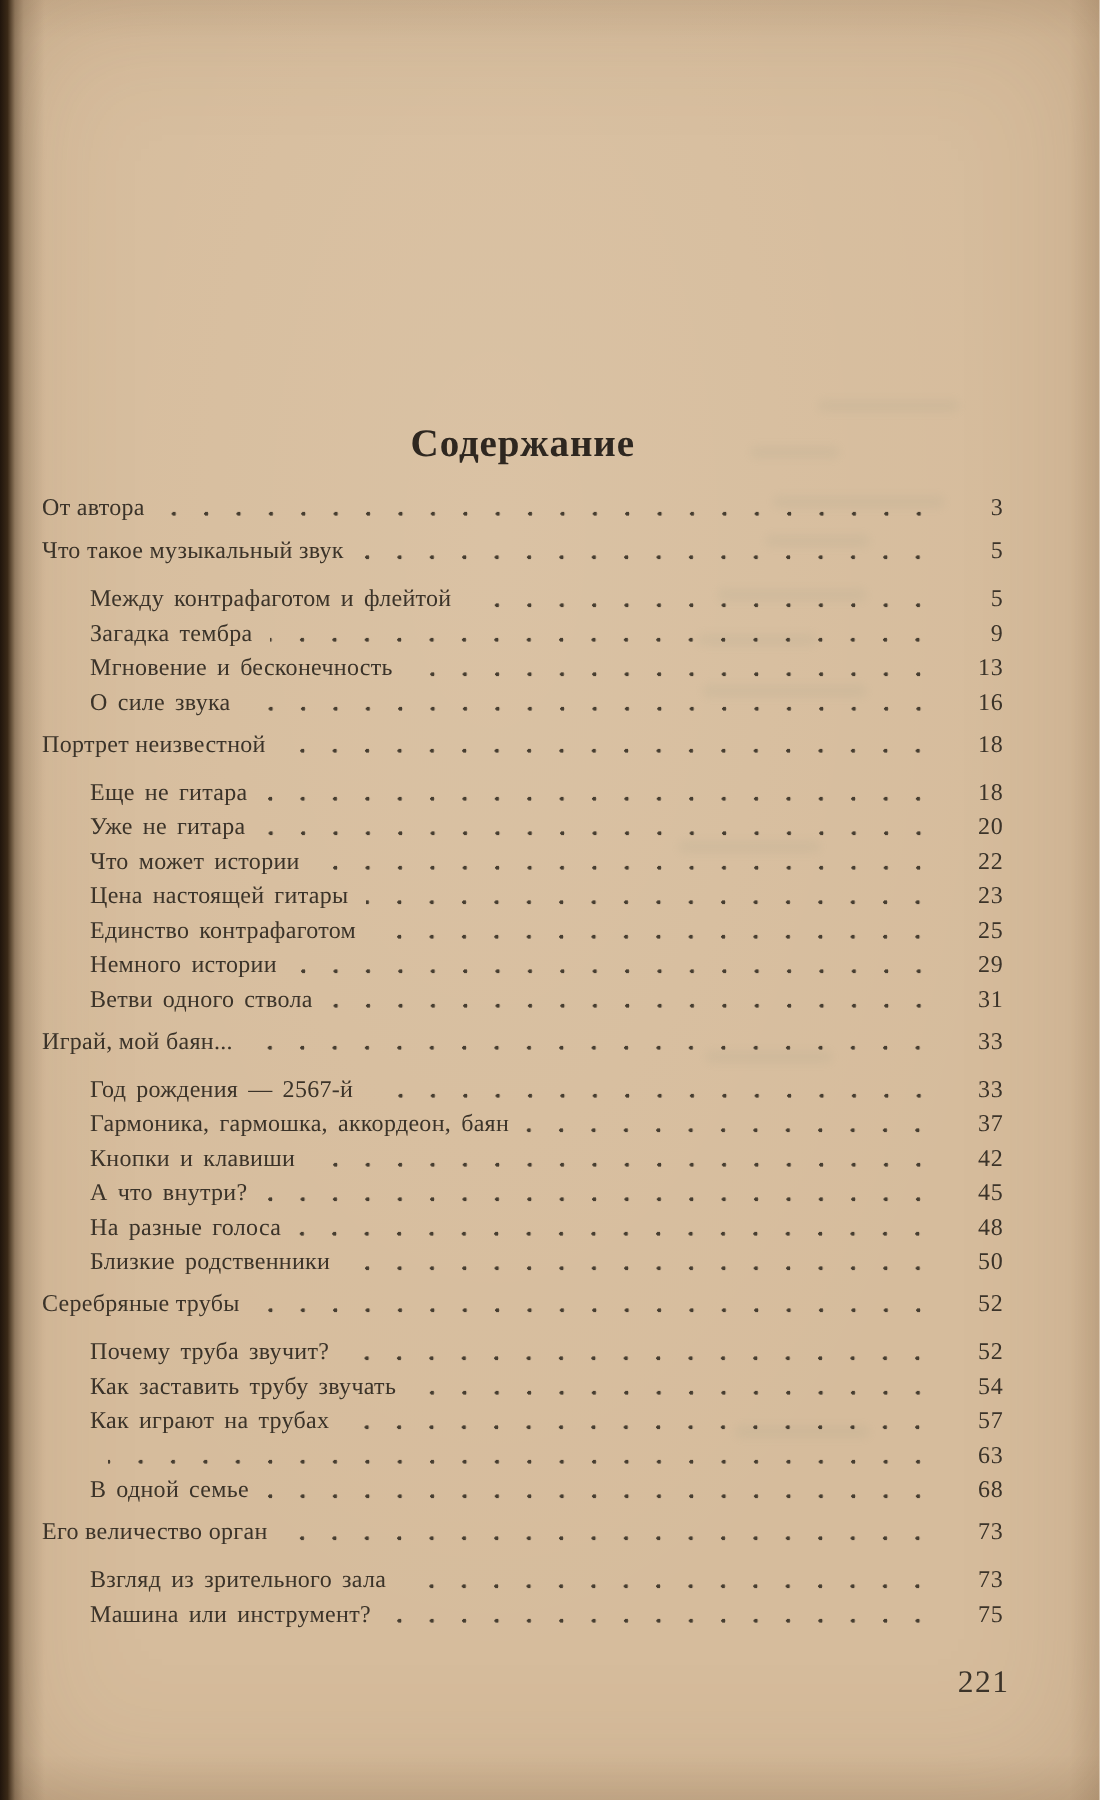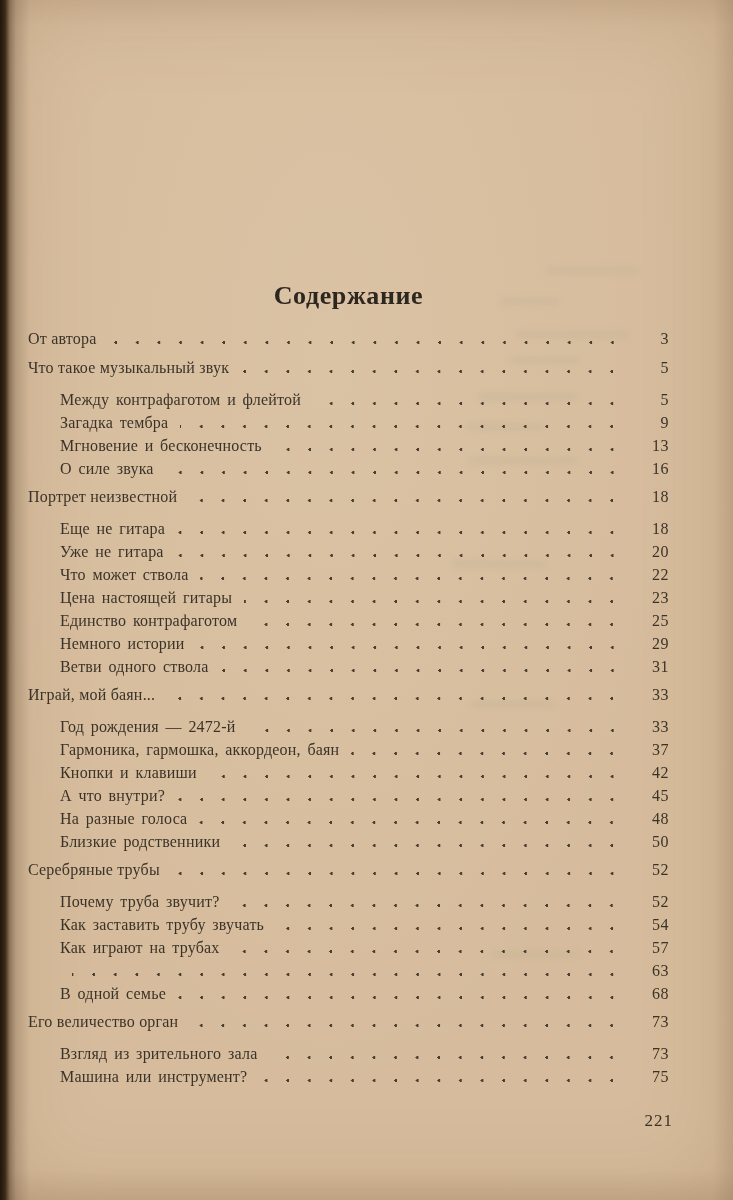--- a/index.html
+++ b/index.html
@@ -65,21 +65,21 @@
     background-repeat: repeat-x;
     background-position: right bottom;
   }
   .toc-page {
     flex: 0 0 34px; width: 34px;
     text-align: right; white-space: nowrap;
     letter-spacing: 0.5px;
   }
   .folio {
     position: absolute; top: 1111px; right: 60px;
-    font-size: 17px; line-height: 20px;
+    font-size: 21px; line-height: 20px;
     color: #3b3329; letter-spacing: 1px;
   }
 </style>
 </head>
 <body>
 
 <div class="book-page">
   <div class="ghost-marks">
     <div class="ghost" style="left:545px; top:266px; width:95px;"></div>
     <div class="ghost" style="left:500px; top:297px; width:60px;"></div>
@@ -145,21 +145,21 @@
     <span class="toc-label">Еще не гитара</span>
     <span class="leader"></span>
     <span class="toc-page">18</span>
   </div>
             <div class="toc-row sub">
     <span class="toc-label">Уже не гитара</span>
     <span class="leader"></span>
     <span class="toc-page">20</span>
   </div>
             <div class="toc-row sub">
-    <span class="toc-label">Что может ствола</span>
+    <span class="toc-label">Что может истории</span>
     <span class="leader"></span>
     <span class="toc-page">22</span>
   </div>
             <div class="toc-row sub">
     <span class="toc-label">Цена настоящей гитары</span>
     <span class="leader"></span>
     <span class="toc-page">23</span>
   </div>
             <div class="toc-row sub">
     <span class="toc-label">Единство контрафаготом</span>
@@ -179,21 +179,21 @@
           </div>
         </div>
         <div class="section">
           <div class="toc-row top">
     <span class="toc-label">Играй, мой баян...</span>
     <span class="leader"></span>
     <span class="toc-page">33</span>
   </div>
           <div class="subs">
             <div class="toc-row sub">
-    <span class="toc-label">Год рождения — 2472-й</span>
+    <span class="toc-label">Год рождения — 2567-й</span>
     <span class="leader"></span>
     <span class="toc-page">33</span>
   </div>
             <div class="toc-row sub">
     <span class="toc-label">Гармоника, гармошка, аккордеон, баян</span>
     <span class="leader"></span>
     <span class="toc-page">37</span>
   </div>
             <div class="toc-row sub">
     <span class="toc-label">Кнопки и клавиши</span>

